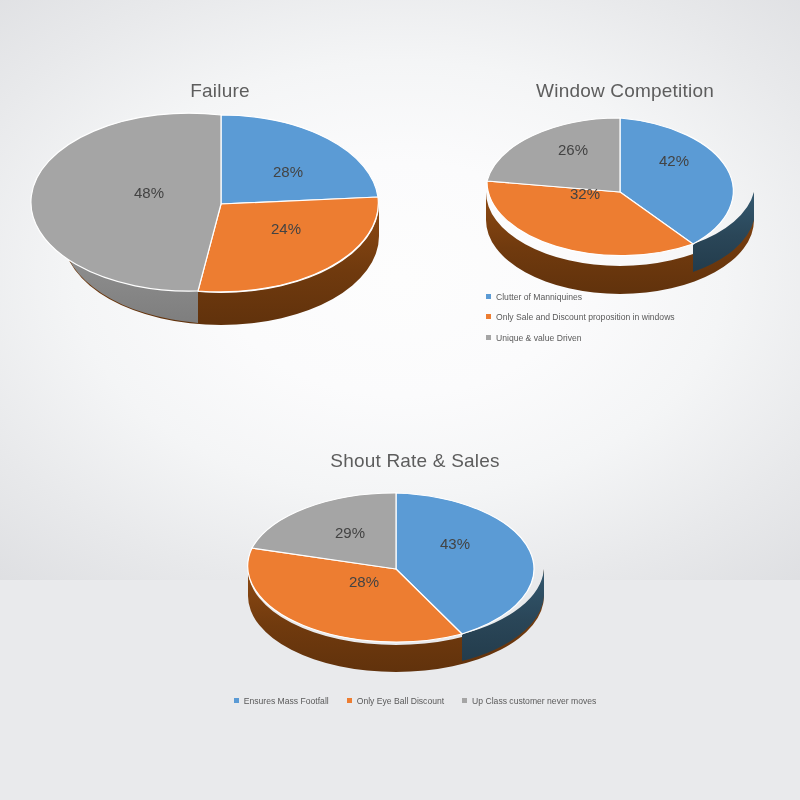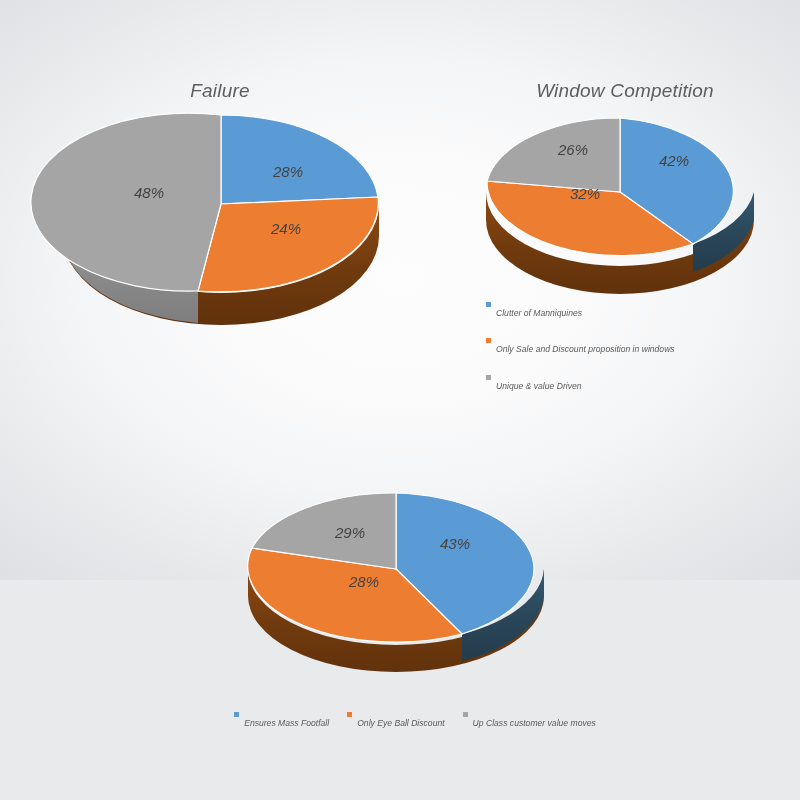--- a/index.html
+++ b/index.html
@@ -17,21 +17,20 @@
     position: relative;
     width: 800px;
     height: 580px;
     background:
       radial-gradient(ellipse 78% 72% at 50% 48%,
         #fdfdfd 0%,
         #fbfbfc 28%,
         #f4f5f6 52%,
         #e8e9eb 76%,
         #dddee1 100%);
-    font-style: italic;
   }
 
   .chart {
     position: absolute;
   }
 
   .chart-title {
     position: absolute;
     left: 0;
     right: 0;
@@ -78,21 +77,20 @@
   .legend-swatch {
     width: 5px;
     height: 5px;
     margin-right: 5px;
     flex: 0 0 auto;
   }
   .legend-label {
     line-height: 1;
     position: relative;
     top: .5px;
-    margin-top: 16px;
   }
 
   .pct {
     font-size: 15px;
     fill: #434343;
     font-family: "Liberation Sans", sans-serif;
     text-anchor: middle;
     dominant-baseline: middle;
   }
 </style>
@@ -169,20 +167,21 @@
         <span class="legend-label">Only Sale and Discount proposition in windows</span>
       </div>
       <div class="legend-item">
         <span class="legend-swatch" style="background:#A5A5A5;"></span>
         <span class="legend-label">Unique &amp; value Driven</span>
       </div>
     </div>
   </div>
 
   <div class="chart" style="left:180px; top:440px; width:470px; height:290px;">
+    <div class="chart-title" style="top:10px;">Shout Rate &amp; Sales</div>
     <div class="pie-wrap" style="left:60px; top:50px;">
       <svg width="320" height="170" viewBox="0 0 320 170">
         <defs>
           <linearGradient id="s-or-side" x1="0" y1="0" x2="0" y2="1">
             <stop offset="0%" stop-color="#8E4A13"></stop>
             <stop offset="55%" stop-color="#703A0E"></stop>
             <stop offset="100%" stop-color="#61320C"></stop>
           </linearGradient>
           <linearGradient id="s-bl-side" x1="0" y1="0" x2="0" y2="1">
             <stop offset="0%" stop-color="#33586F"></stop>
@@ -193,29 +192,29 @@
         <path d="M 8 79 A 148 76 0 0 0 304 79 L 304 106 A 148 76 0 0 1 8 106 Z" fill="url(#s-or-side)"></path>
         <path d="M 222 144 A 148 76 0 0 0 304 79 L 304 106 A 148 76 0 0 1 222 171 Z" fill="url(#s-bl-side)"></path>
         <path d="M 156 79 L 156 3 A 148 76 0 0 1 222 144 Z" fill="#5B9BD5" stroke="#ffffff" stroke-width="1.2"></path>
         <path d="M 156 79 L 222 144 A 148 76 0 0 1 12 58 Z" fill="#ED7D31" stroke="#ffffff" stroke-width="1.2"></path>
         <path d="M 156 79 L 12 58 A 148 76 0 0 1 156 3 Z" fill="#A5A5A5" stroke="#ffffff" stroke-width="1.2"></path>
         <text class="pct" x="215" y="55">43%</text>
         <text class="pct" x="124" y="93">28%</text>
         <text class="pct" x="110" y="44">29%</text>
       </svg>
     </div>
-    <div class="legend horiz" style="top:262px;">
+    <div class="legend horiz" style="top:256px;">
       <div class="legend-item">
         <span class="legend-swatch" style="background:#5B9BD5;"></span>
         <span class="legend-label">Ensures Mass Footfall</span>
       </div>
       <div class="legend-item">
         <span class="legend-swatch" style="background:#ED7D31;"></span>
         <span class="legend-label">Only Eye Ball Discount</span>
       </div>
       <div class="legend-item">
         <span class="legend-swatch" style="background:#A5A5A5;"></span>
-        <span class="legend-label">Up Class customer value moves</span>
+        <span class="legend-label">Up Class customer never moves</span>
       </div>
     </div>
   </div>
 
 </div>
 
 </body></html>

